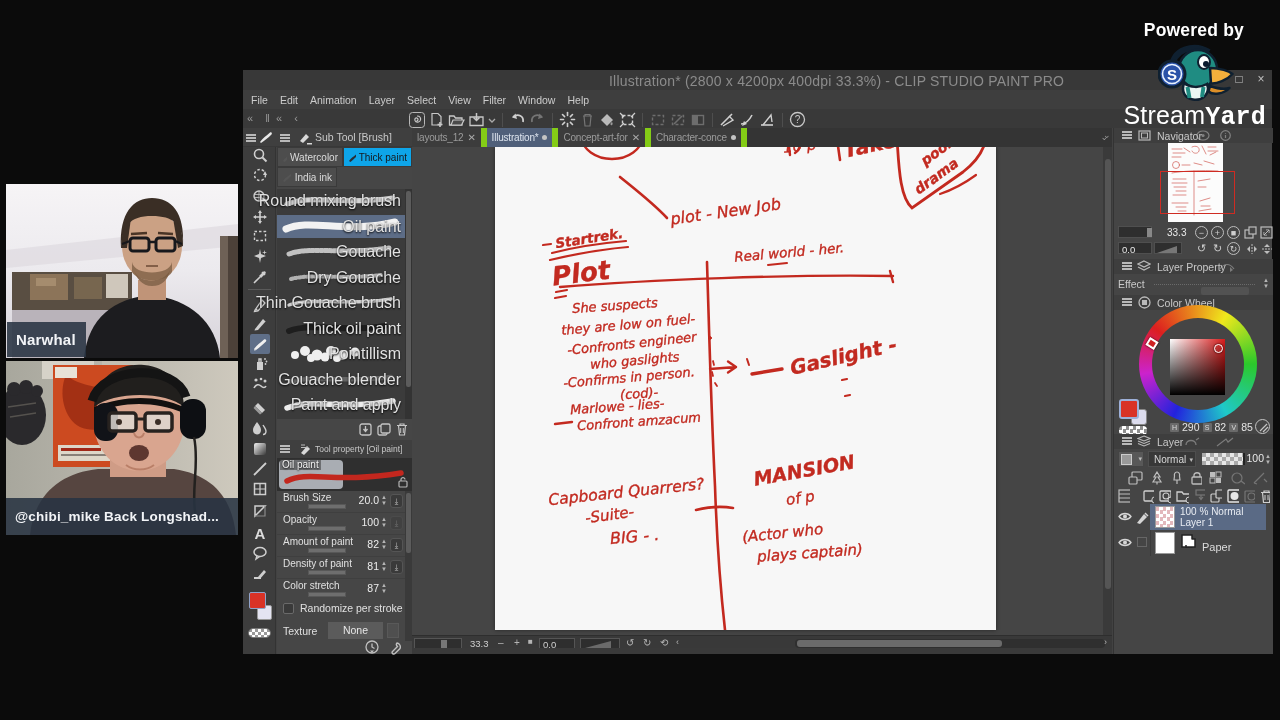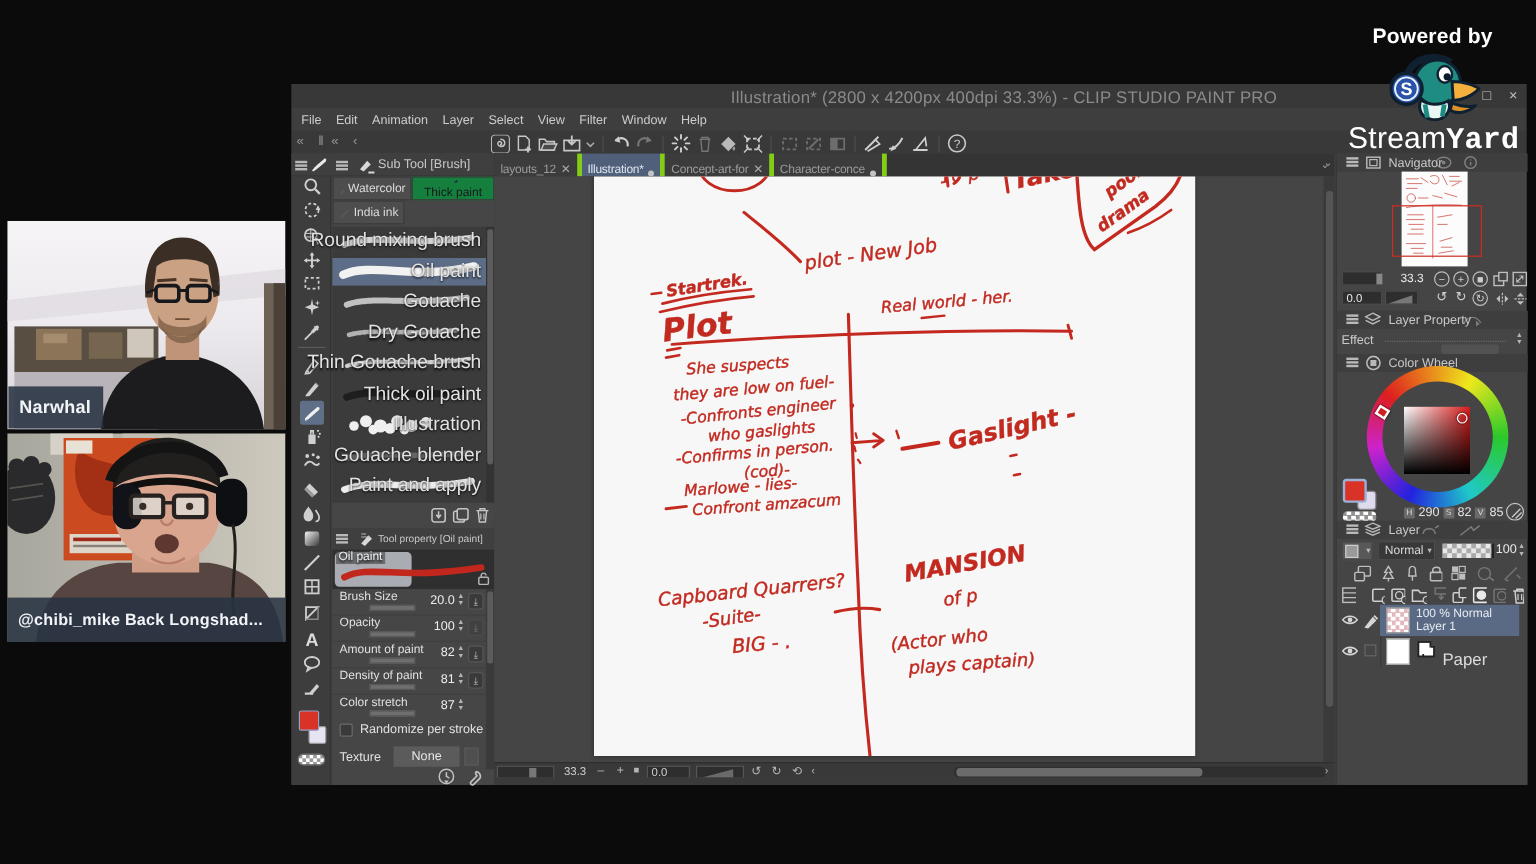--- a/index.html
+++ b/index.html
@@ -49,21 +49,21 @@
 .tc-swatch-bg { position:absolute; left:14px; width:15px; height:15px; background:#e4e4f2; border:1px solid #999; border-radius:2px; }
 .tc-trans { position:absolute; left:5px; width:23px; height:10px; background:
   repeating-conic-gradient(#fff 0 25%, #9a9a9a 0 50%) 0 0/6px 6px; border-radius:5px; border:1px solid #777; }
 
 
 .leftpanel { position:absolute; left:34px; top:0; width:135px; height:526px; background:#464646; }
 .lp-headrow { position:absolute; left:-34px; top:0; width:169px; height:19px; background:#3f3f3f; border-bottom:1px solid #383838; }
 .ph-title { color:#c8c8c8; font-size:10.5px; white-space:nowrap; }
 .subtool-tabs { position:absolute; left:0; top:19px; width:135px; }
 .st-tab { position:absolute; height:20px; background:#4d4d4d; color:#dcdcdc; font-size:10px; display:flex; align-items:center; gap:3px; padding:0 4px; border:1px solid #3a3a3a; white-space:nowrap; overflow:hidden; }
-.st-tab.sel { background:#15803d; color:#16181c;flex-direction:column; }
+.st-tab.sel { background:#0ea5e9; color:#16181c; }
 .brushlist { position:absolute; left:0; top:61px; width:128px; height:230px; background:#3b3b3b; }
 .brow { position:absolute; left:0; width:128px; height:23px; }
 .brow.sel { background:#5d6d87; }
 .brow .bname { position:absolute; right:4px; bottom:2px; color:#e2e2e2; font-size:16px; text-shadow:0 1px 2px #000; white-space:nowrap; }
 .brow svg { position:absolute; left:4px; top:1px; }
 .blist-scroll { position:absolute; left:128px; top:61px; width:7px; height:230px; background:#333; }
 .blist-thumb { position:absolute; left:1px; top:2px; width:5px; height:196px; background:#5c5c5c; border-radius:2px; }
 .bl-btns { position:absolute; left:0; top:291px; width:135px; height:20px; background:#464646; }
 
 
@@ -82,21 +82,21 @@
 .tp-check { position:absolute; left:6px; top:115px; width:11px; height:11px; background:#3a3a3a; border:1px solid #6a6a6a; border-radius:2px; }
 .tp-checklabel { position:absolute; left:23px; top:114px; color:#e0e0e0; font-size:10.5px; }
 .tp-texrow { position:absolute; left:0; top:133px; width:128px; height:22px; }
 .tp-texname { position:absolute; left:6px; top:4px; color:#e0e0e0; font-size:10.5px; }
 .tp-texval { position:absolute; left:51px; top:1px; width:55px; height:17px; background:#5b5b5b; color:#e6e6e6; font-size:10.5px; text-align:center; line-height:17px; }
 .tp-foot { position:absolute; left:0; top:513px; width:135px; height:13px; background:#464646; }
 
 
 .canvasarea { position:absolute; left:169px; top:0; width:700px; height:526px; background:#454545; }
 .tabrow { position:absolute; left:0; top:0; width:700px; height:19px; background:#343434; display:flex; }
-.tab { height:19px; display:flex; align-items:flex-end; gap:4px; padding:0 5px; background:#3c3c3c; border-right:4px solid #84cc16; color:#9b9b9b; font-size:10px; letter-spacing:-0.2px; white-space:nowrap; }
+.tab { height:19px; display:flex; align-items:center; gap:4px; padding:0 5px; background:#3c3c3c; border-right:6px solid #84cc16; color:#9b9b9b; font-size:10px; letter-spacing:-0.2px; white-space:nowrap; }
 .tab.sel { background:#50607a; color:#dde4ee; }
 .tab .x { font-size:10px; color:#aaa; }
 .tab .dot { width:5px; height:5px; border-radius:50%; background:#c3c3c3; }
 .viewport { position:absolute; left:0; top:19px; width:691px; height:488px; background:#454545; overflow:hidden; }
 .page { position:absolute; left:83px; top:-1px; width:501px; height:484px; background:#f7f7f7; box-shadow:0 0 4px rgba(0,0,0,.45); }
 .vscroll { position:absolute; left:691px; top:19px; width:9px; height:488px; background:#3a3a3a; }
 .vthumb { position:absolute; left:1.5px; top:12px; width:6px; height:430px; background:#555; border-radius:3px; }
 .canvasbottom { position:absolute; left:0; top:507px; width:700px; height:13px; background:#393939; border-top:1px solid #2e2e2e; }
 .cb-box { position:absolute; top:2px; height:11px; background:#2e2e2e; border:1px solid #555; }
 .cb-text { position:absolute; color:#cfcfcf; font-size:9.5px; top:2px; }
@@ -151,21 +151,21 @@
 .ly-blend { position:absolute; left:34px; top:1px; width:48px; height:16px; background:#383838; border:1px solid #4e4e4e; color:#d8d8d8; font-size:10px; line-height:15px; padding-left:5px; }
 .ly-opabar { position:absolute; left:88px; top:3px; width:43px; height:12px; background:repeating-conic-gradient(#e8e8e8 0 25%, #aaa 0 50%) 0 0/8px 8px; border-right:2px solid #222; }
 .ly-opaval { position:absolute; right:9px; top:2px; color:#e8e8e8; font-size:10.5px; }
 .ly-icons1 { position:absolute; left:14px; top:37px; width:140px; height:15px; display:flex; gap:7px; }
 .ly-icons2 { position:absolute; left:4px; top:55px; width:152px; height:16px; display:flex; gap:5px; }
 .lyrow { position:absolute; left:0; width:159px; height:26px; }
 .lyrow .eye { position:absolute; left:4px; top:7px; }
 .lyrow .thumb { position:absolute; left:41px; top:2px; width:20px; height:22px; background:#fff; border:1px solid #999; }
 .lyrow.sel .rowbg { position:absolute; left:36px; top:0; width:116px; height:26px; background:#5a6a85; }
 .ly-name1 { position:absolute; left:66px; top:2px; color:#e8ecf2; font-size:10px; line-height:11px; white-space:pre-line; }
-.ly-name2 { position:absolute; left:88px; top:11px; color:#dcdcdc; font-size:14px; }
+.ly-name2 { position:absolute; left:88px; top:11px; color:#dcdcdc; font-size:11px; }
 .ly-divider { position:absolute; left:36px; top:0; width:1px; height:56px; background:#3a3a3a; }
 
 
 .ink { position:absolute; color:#c22a20; font-style:italic; font-family:"DejaVu Sans", sans-serif; white-space:nowrap; -webkit-text-stroke:0.35px #c22a20; }
 </style>
 </head>
 <body>
 
 <div class="stage">
 <div class="cam" id="cam1">
@@ -643,21 +643,21 @@
                   <circle cx="24" cy="8" r="5"></circle>
                   <circle cx="36" cy="12" r="5.5"></circle>
                   <circle cx="50" cy="8" r="5"></circle>
                   <circle cx="62" cy="12" r="5"></circle>
                   <circle cx="74" cy="9" r="4.5"></circle>
                   <circle cx="30" cy="15" r="4"></circle>
                   <circle cx="56" cy="15" r="4"></circle>
                   <circle cx="44" cy="14" r="4.5"></circle>
                 </g>
               </svg>
-              <span class="bname">Illustration</span>
+              <span class="bname">Pointillism</span>
             </div>
         <div class="brow" style="top:178.5px">
               <svg width="120" height="20">
                 <path d="M8,13 C34,6 66,14 110,8" fill="none" stroke="#9a9a9a" stroke-width="4.5" stroke-linecap="round" opacity=".45"></path>
               </svg>
               <span class="bname">Gouache blender</span>
             </div>
         <div class="brow" style="top:204px">
               <svg width="120" height="20">
                 <path d="M6,14 C30,4 62,16 112,7" fill="none" stroke="#ededed" stroke-width="5.5" stroke-linecap="round"></path>

